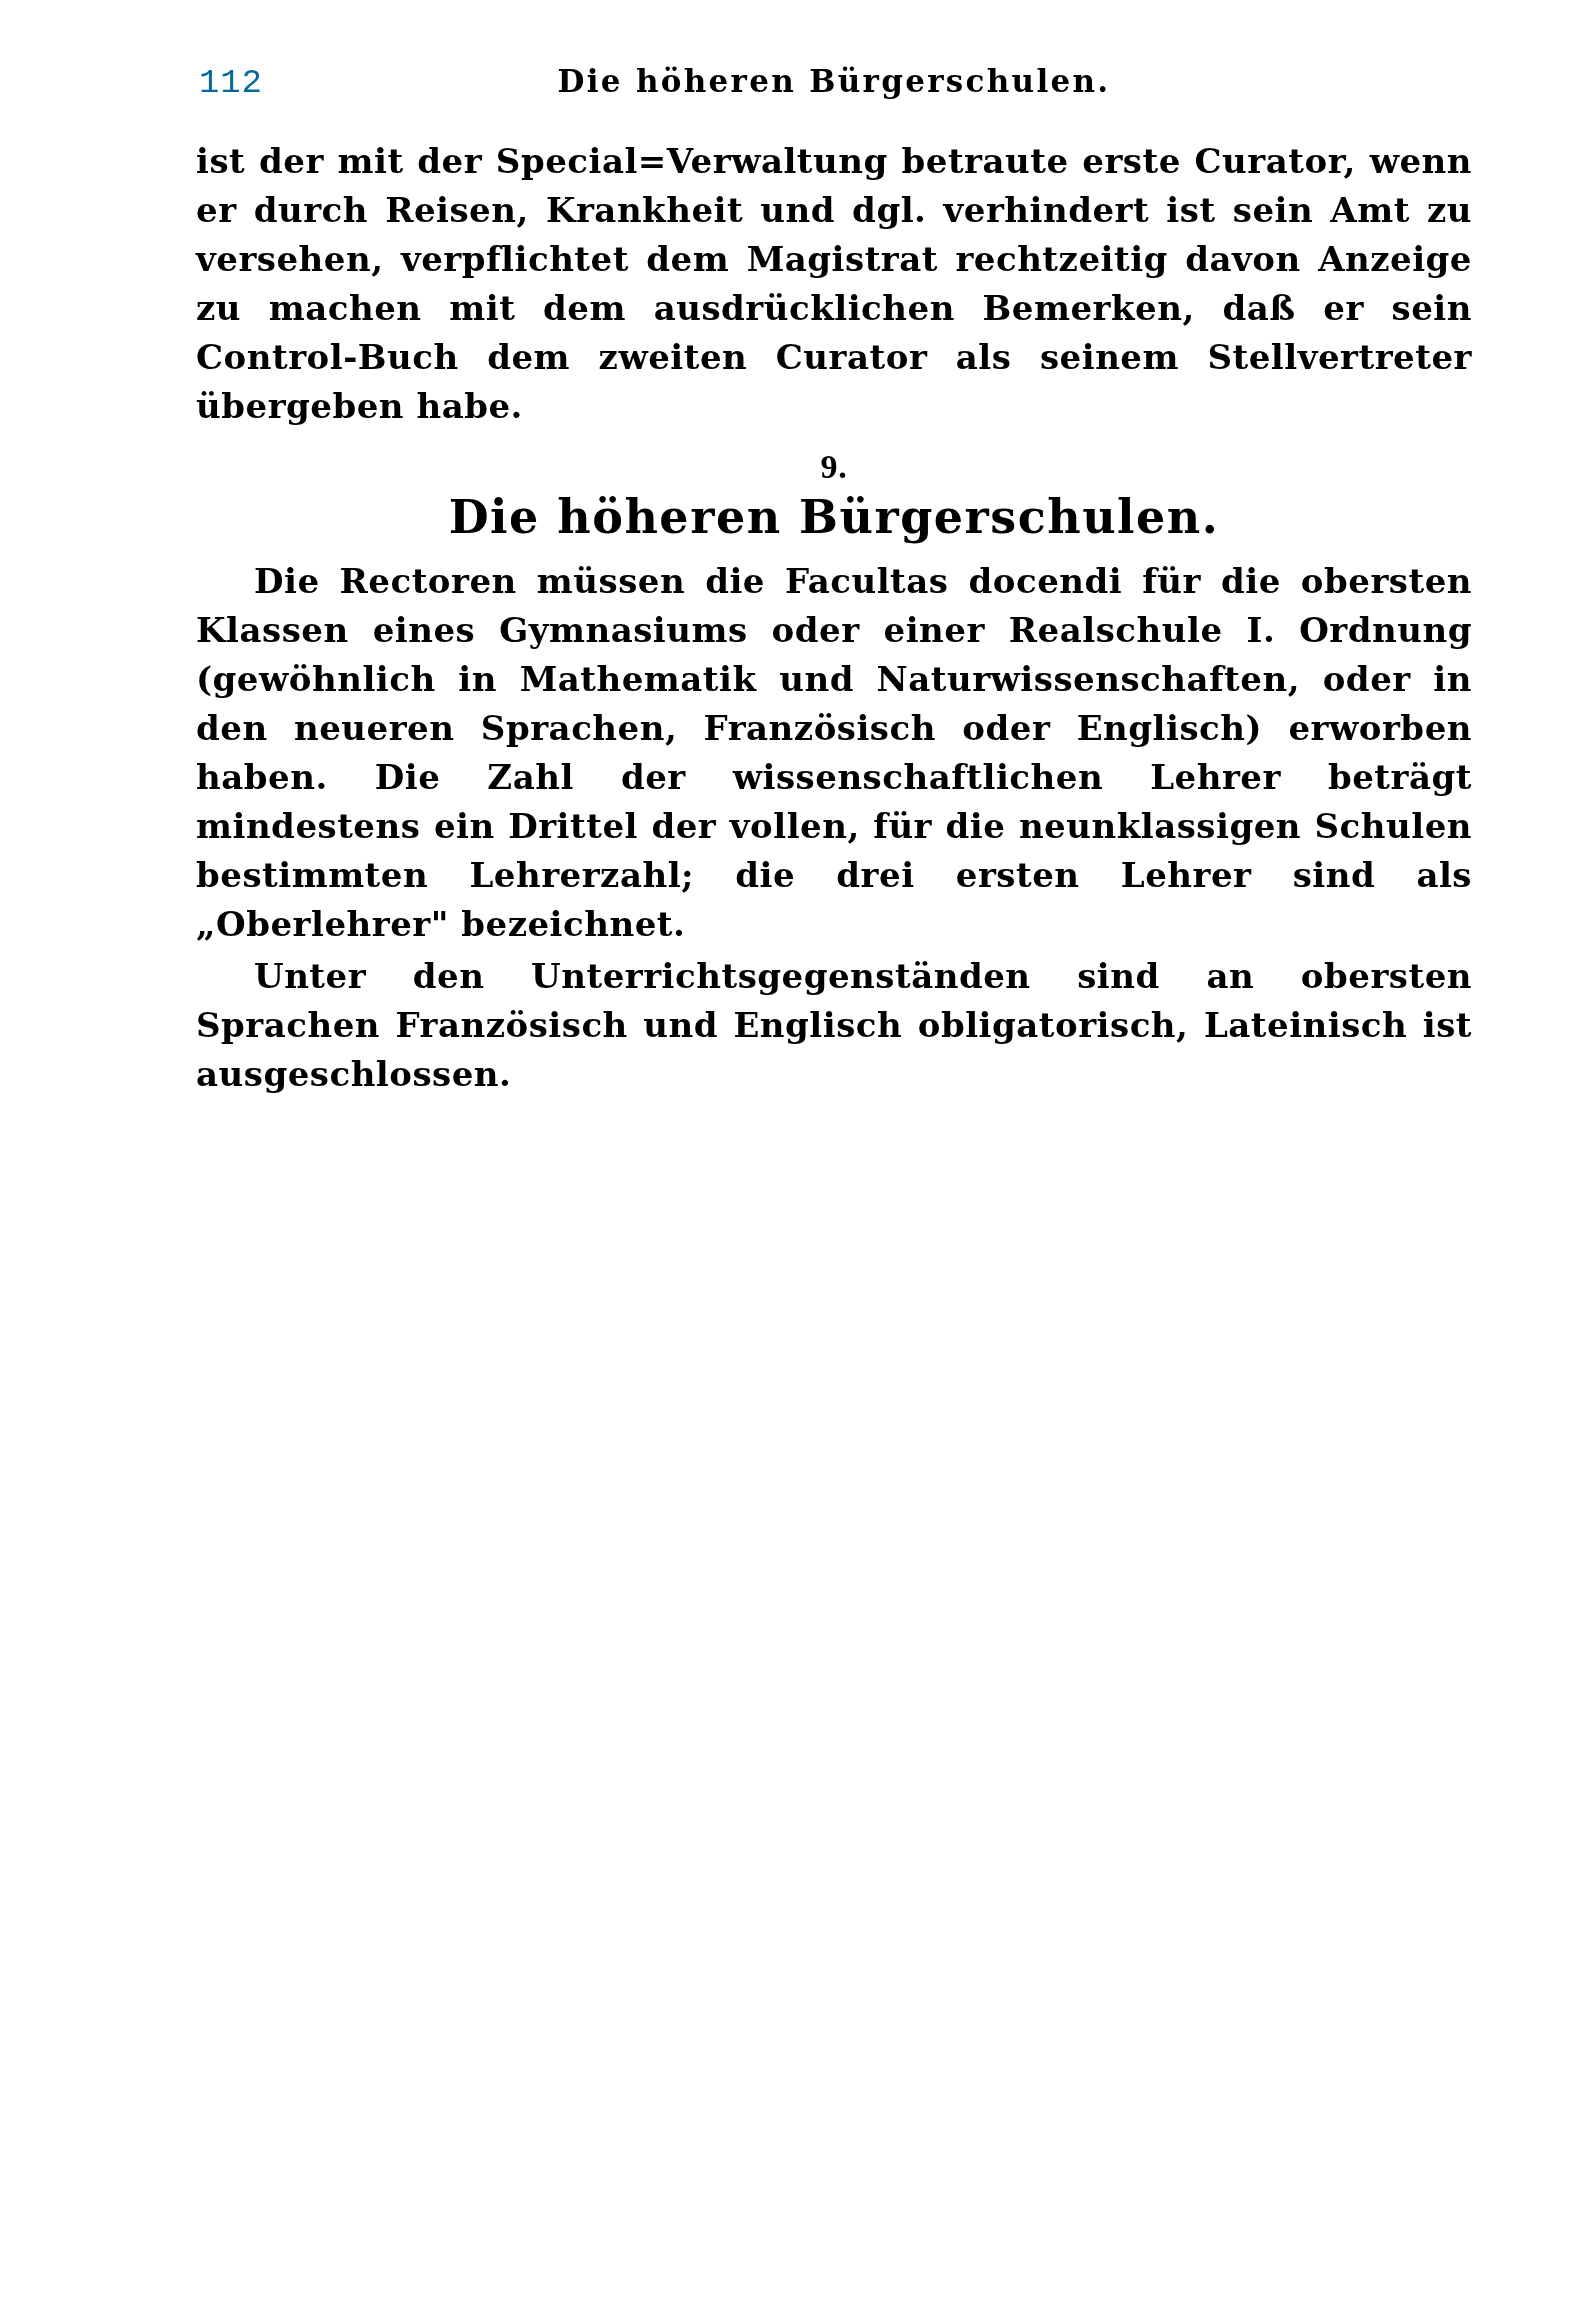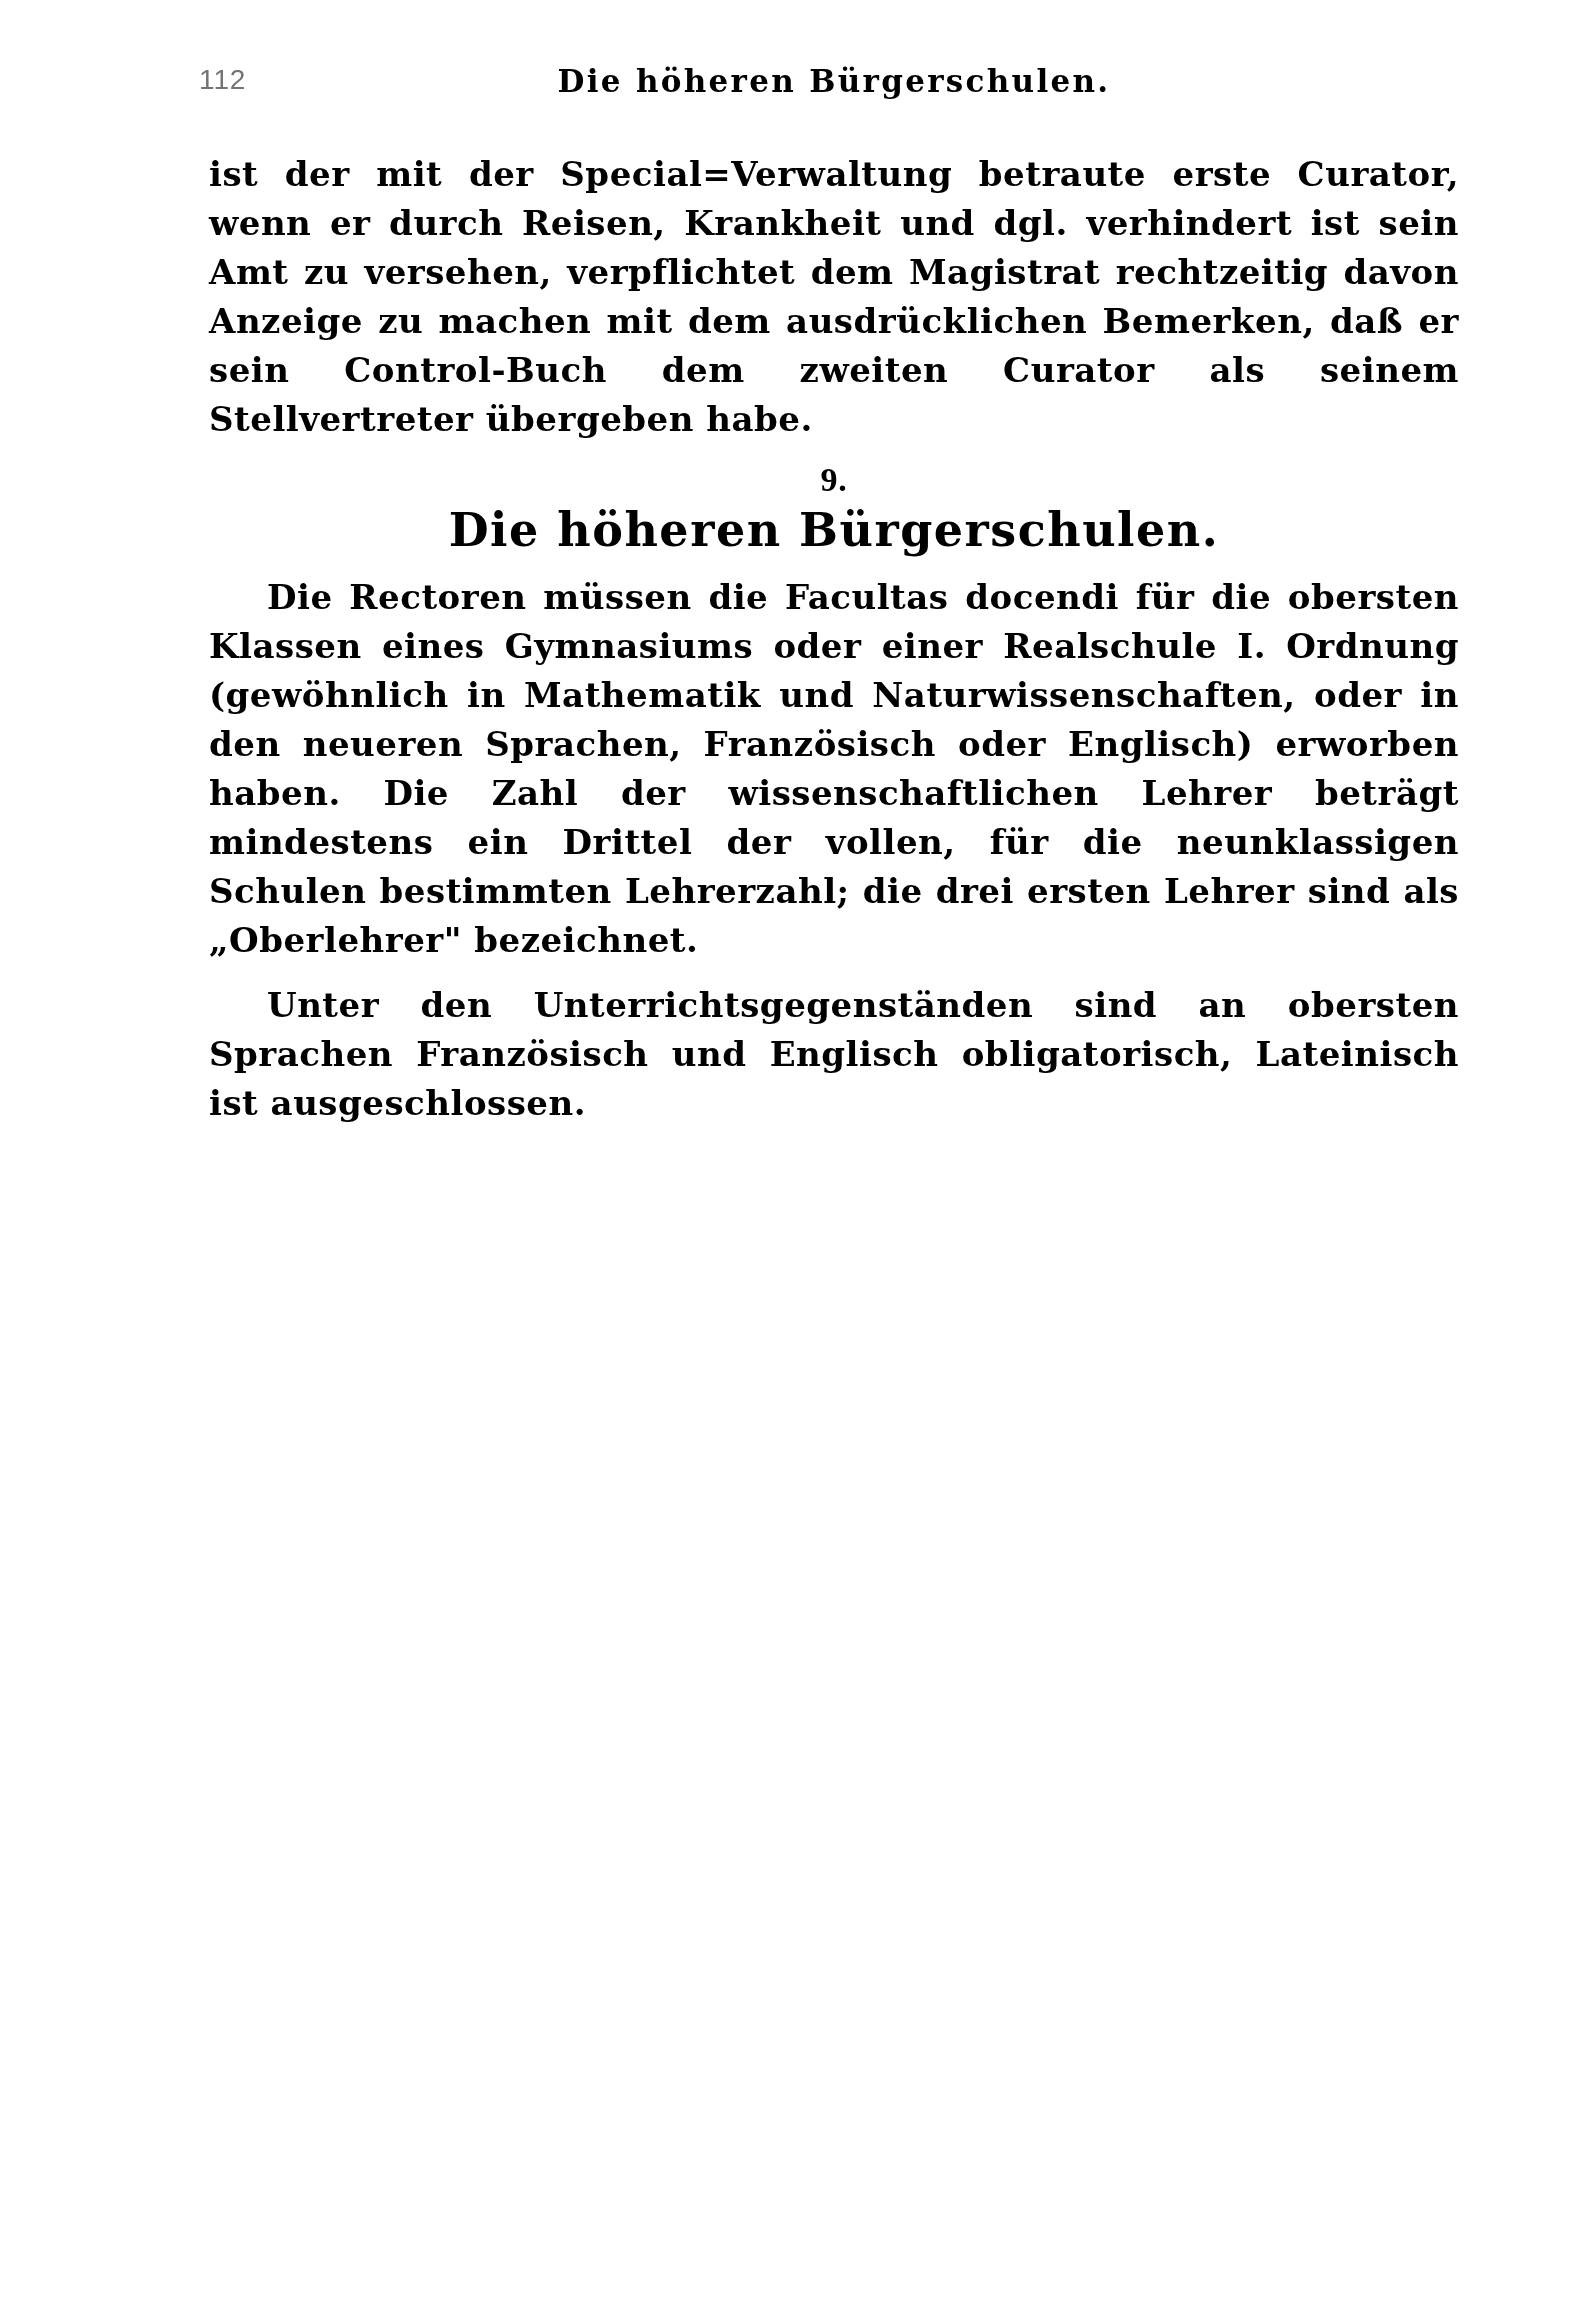--- a/index.html
+++ b/index.html
@@ -23,24 +23,24 @@
   }
   
   .head-row {
     position: relative;
     height: 74px;
   }
   .folio {
     position: absolute;
     left: 6.1px;
     top: 6.1px;
-    font-family: Liberation Sans, sans-serif;
-    font-size: 28px;
+    font-family: Liberation Mono, monospace;
+    font-size: 34px;
     line-height: 1;
-    color: #737373;
+    color: #0369a1;
     letter-spacing: 0.8px;
   }
   .head-title {
     position: absolute;
     left: 0;
     right: 0;
     top: 3.1px;
     text-align: center;
     font-family: "DejaVu Serif", serif;
     font-weight: 700;
@@ -55,21 +55,21 @@
     font-weight: 700;
     font-size: 34px;
     line-height: 49px;
     color: #000000;
     text-align: justify;
     letter-spacing: 0.5px;
     -webkit-hyphens: none;
     hyphens: none;
   }
   .body-text p {
-    margin: 16px;
+    margin: 3px;
   }
   .indent {
     text-indent: 58px;
   }
   .section-number {
     margin-top: 17px;
     margin-bottom: 1.5px;
     text-align: center;
     font-family: "Liberation Serif", serif;
     font-weight: 700;

